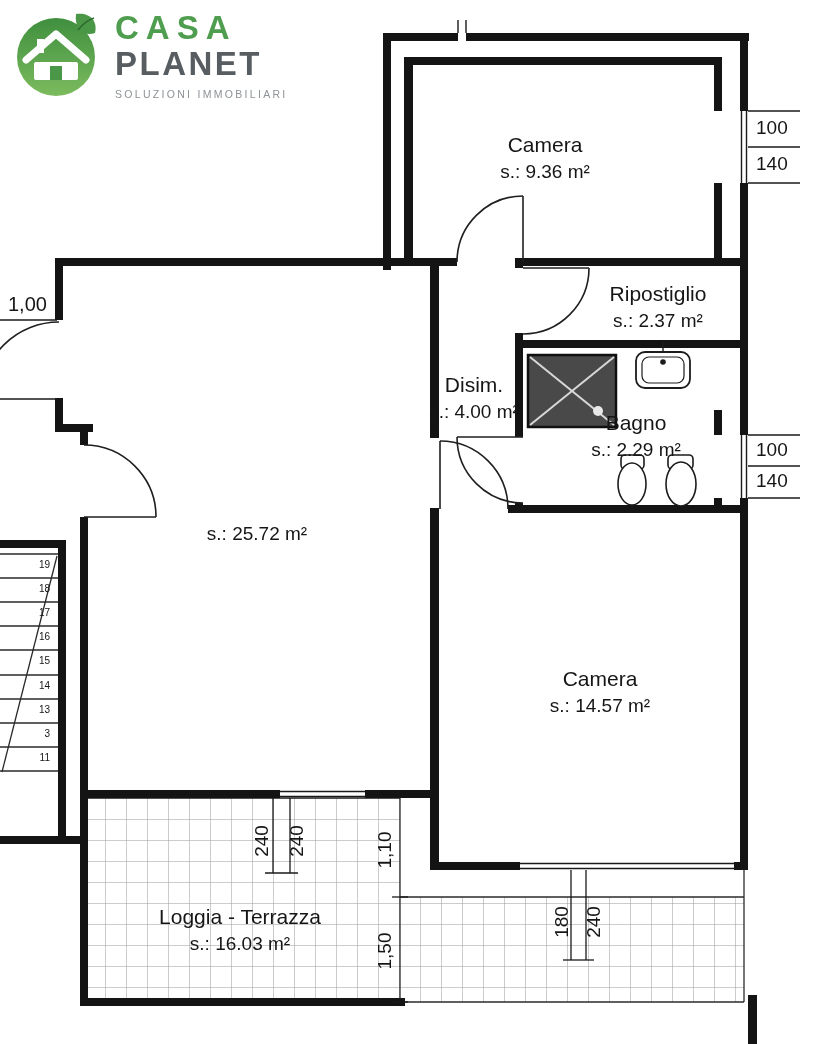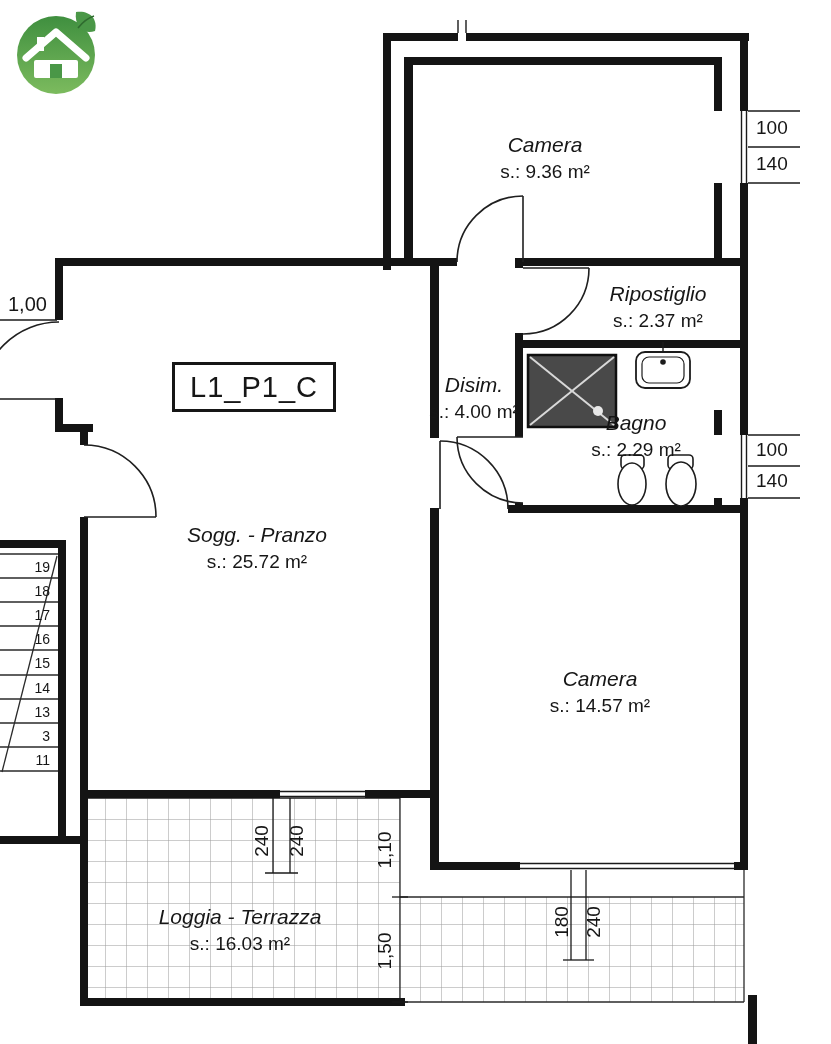--- a/index.html
+++ b/index.html
@@ -2,31 +2,31 @@
 <html><head>
 <meta charset="utf-8">
 <style>
   html,body { margin:0; padding:0; background:#ffffff; }
   .page { position:relative; width:831px; height:1044px; background:#ffffff;
           font-family:"Liberation Sans", sans-serif; color:#161616; overflow:hidden; }
   svg.plan { position:absolute; left:0; top:0; }
 
   .room-label { position:absolute; transform:translateX(-50%); text-align:center;
                 line-height:1.32; white-space:nowrap; }
-  .room-name { font-size:21px;font-style:italic; }
+  .room-name { font-size:21px; }
   .room-area { font-size:19px; }
 
   .unit-box { position:absolute; left:172px; top:362px; width:158px; height:44px;
               border:3px solid #161616; display:flex; align-items:center; justify-content:center;
               font-size:29px; letter-spacing:1px; background:#fff; }
 
   .hdim { position:absolute; font-size:19px; white-space:nowrap; }
   .vdim { position:absolute; font-size:19px; white-space:nowrap;
           transform:translate(-50%,-50%) rotate(-90deg); }
-  .stair-num { position:absolute; left:26px; width:24px; text-align:right; font-size:14px; }
+  .stair-num { position:absolute; left:26px; width:24px; text-align:right; font-size:10px; }
 
   .logo { position:absolute; left:10px; top:10px; display:flex; align-items:center; gap:13px; }
   .logo-lines { display:flex; flex-direction:column; }
   .brand-top { font-size:33px; font-weight:bold; letter-spacing:7px; line-height:1.08; color:#4f9d4f; }
   .brand-bottom { font-size:33px; font-weight:bold; letter-spacing:2.5px; line-height:1.08; color:#575d61; }
   .tagline { font-size:10.5px; letter-spacing:2.3px; margin-top:7px; color:#8d9296; }
 </style>
 </head>
 <body>
 
@@ -186,44 +186,45 @@
             <stop offset="1" stop-color="#7cbb5e"></stop>
         </linearGradient>
       </defs>
       <path d="M 66 2 C 79 0 88 8 85 21 C 74 25 64 17 66 2 Z" fill="#4a9747"></path>
       <path d="M 68 18 Q 75 9 84 6" stroke="#2f6b2f" stroke-width="1.5" fill="none"></path>
       <rect x="27" y="27" width="7" height="14" fill="#ffffff"></rect>
       <path d="M 16 48 L 46 22 L 76 48" fill="none" stroke="#ffffff" stroke-width="7" stroke-linecap="round" stroke-linejoin="round"></path>
       <rect x="24" y="50" width="44" height="18" rx="2" fill="#ffffff"></rect>
       <rect x="40" y="54" width="12" height="14" fill="#4a9747"></rect>
     </svg>
-  </div>
-
-  <div class="unit-box">
-    <span>L1_P1_C</span>
-  </div>
+    <div class="logo-lines">
+      <div class="brand-top">CASA</div>
+      <div class="brand-bottom">PLANET</div>
+      <div class="tagline">SOLUZIONI IMMOBILIARI</div>
+    </div>
+  </div>
+
 
   <div class="room-label" style="left:545px;top:131px">
     <div class="room-name">Camera</div>
     <div class="room-area">s.: 9.36 m²</div>
   </div>
   <div class="room-label" style="left:658px;top:280px">
     <div class="room-name">Ripostiglio</div>
     <div class="room-area">s.: 2.37 m²</div>
   </div>
   <div class="room-label" style="left:474px;top:371px">
     <div class="room-name">Disim.</div>
     <div class="room-area">s.: 4.00 m²</div>
   </div>
   <div class="room-label" style="left:636px;top:409px">
     <div class="room-name">Bagno</div>
     <div class="room-area">s.: 2.29 m²</div>
   </div>
   <div class="room-label" style="left:257px;top:521px">
-    <div class="room-name">Sogg. - Pranzo</div>
     <div class="room-area">s.: 25.72 m²</div>
   </div>
   <div class="room-label" style="left:600px;top:665px">
     <div class="room-name">Camera</div>
     <div class="room-area">s.: 14.57 m²</div>
   </div>
   <div class="room-label" style="left:240px;top:903px">
     <div class="room-name">Loggia - Terrazza</div>
     <div class="room-area">s.: 16.03 m²</div>
   </div>

